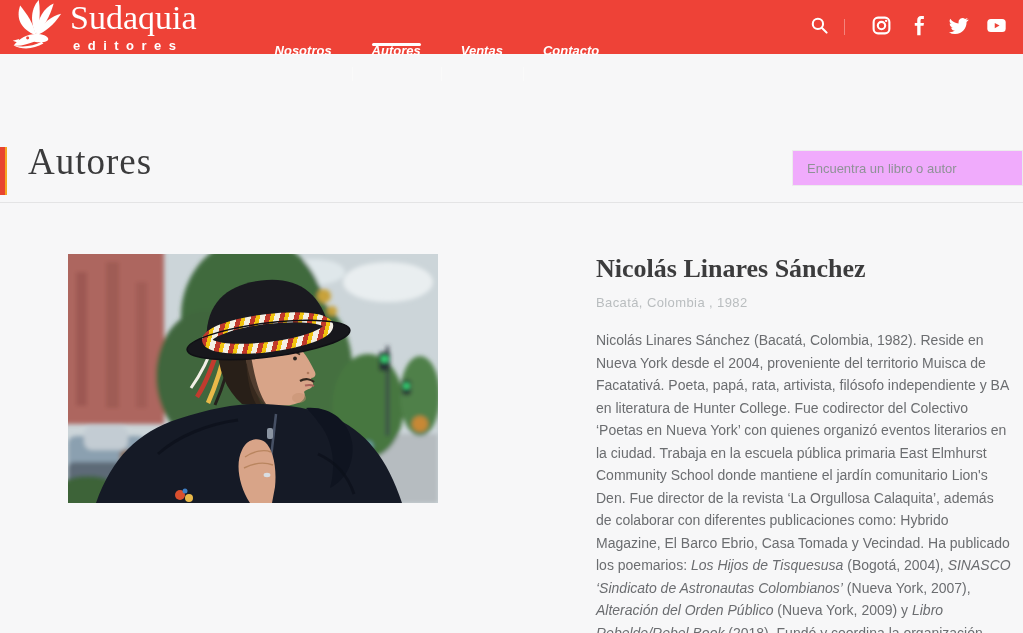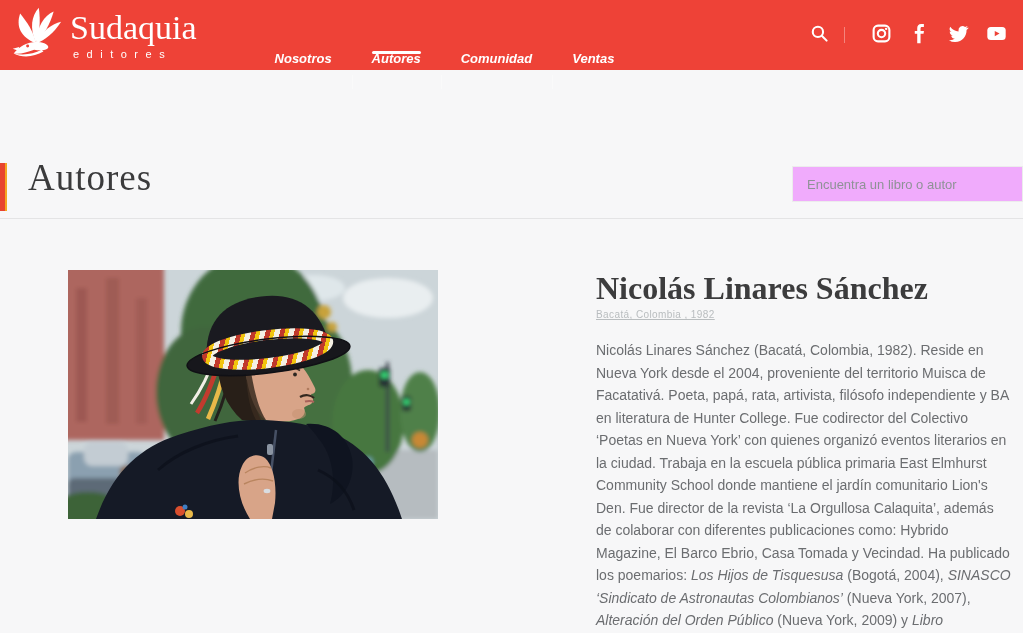--- a/index.html
+++ b/index.html
@@ -1,25 +1,25 @@
 <!DOCTYPE html>
 <html><head>
 <meta charset="utf-8">
 <style>
   * { box-sizing: border-box; }
   html,body { margin:0; padding:0; width:1023px; height:633px; overflow:hidden;
     background:#f7f7f8; font-family:"Liberation Sans", sans-serif; }
 
   
-  .header { height:70px; background:#ee4237; display:flex; align-items:center; padding-left:8px; }
+  .header { height:54px; background:#ee4237; display:flex; align-items:center; padding-left:8px; }
   .logo { display:flex; align-items:center; cursor:pointer; }
   .logo svg { width:56px; height:54px; }
   .brand-col { margin-left:6px; display:flex; flex-direction:column; }
   .brand-name { font-family:"Liberation Serif", serif; font-size:34px; color:#fff; line-height:34px; }
-  .brand-tagline { font-size:11px; color:#fff; letter-spacing:7.5px; margin-top:3px; margin-left:3px; }
+  .brand-tagline { font-size:13px; color:#fff; letter-spacing:7.5px; margin-top:3px; margin-left:3px;font-weight:bold; }
 
   .nav { display:flex; align-items:flex-end; height:62px; margin-left:58px;font-style:italic; }
   .nav-item { position:relative; display:flex; align-items:center; padding:0 20px;
     color:#fff; font-size:13px; font-weight:bold; text-decoration:none; }
   .nav-item + .nav-item::before { content:""; position:absolute; left:0; top:24px; width:1px; height:14px;
     background:rgba(255,255,255,.35); }
   .nav-item.active::after { content:""; position:absolute; left:20px; right:20px; bottom:12px; height:3px;
     background:#fff; border-radius:2px; }
 
   .header-actions { margin-left:auto; display:flex; align-items:center; padding-right:16px; }
@@ -39,22 +39,22 @@
     border:1px solid #ececec; padding:0 10px 0 14px; font-size:13px; color:#555; outline:none;
     font-family:"Liberation Sans", sans-serif; }
   .search-input::placeholder { color:#8e9296; }
   .head-divider { position:absolute; left:0; right:0; bottom:0; height:1px; background:#e4e4e5; }
 
   
   .author-row { display:flex; padding:51px 0 0 68px; }
   .photo-frame { width:370px; height:249px; flex:none; overflow:hidden; background:#ccd5d9; }
   .author-info { margin-left:158px; width:416px; }
   .author-name { margin:0; font-family:"Liberation Serif", serif; font-weight:bold;
-    font-size:32px; color:#3c3c3d; }
-  .author-origin { margin-top:2px; font-size:10px; color:#b9bdbf; letter-spacing:.4px;text-decoration:underline; }
+    font-size:26px; color:#3c3c3d; }
+  .author-origin { margin-top:11px; font-size:13px; color:#b9bdbf; letter-spacing:.4px; }
   .author-bio { margin-top:19px; font-size:14px; line-height:22.5px; color:#6b6d70; }
   .author-bio em { }
 </style>
 </head>
 <body>
 
 <header class="header">
   <div class="logo">
     <span>
       <svg viewBox="0 0 60 58" fill="#ffffff" aria-hidden="true">
@@ -70,22 +70,22 @@
     </span>
     <div class="brand-col">
       <span class="brand-name">Sudaquia</span>
       <span class="brand-tagline">editores</span>
     </div>
   </div>
 
   <nav class="nav">
       <a href="#" class="nav-item">Nosotros</a>
       <a href="#" class="nav-item active">Autores</a>
-      <a href="#" class="nav-item">Comunidad</a>
       <a href="#" class="nav-item">Ventas</a>
+      <a href="#" class="nav-item">Contacto</a>
     </nav>
 
   <div class="header-actions">
     <button class="icon-btn search-btn">
       <span>
         <svg viewBox="0 0 24 24" fill="none" stroke="#ffffff" stroke-width="2.6" stroke-linecap="round">
           <circle cx="10" cy="10" r="6.5"></circle>
             <line x1="15.2" y1="15.2" x2="21" y2="21"></line>
         </svg>
       </span>

